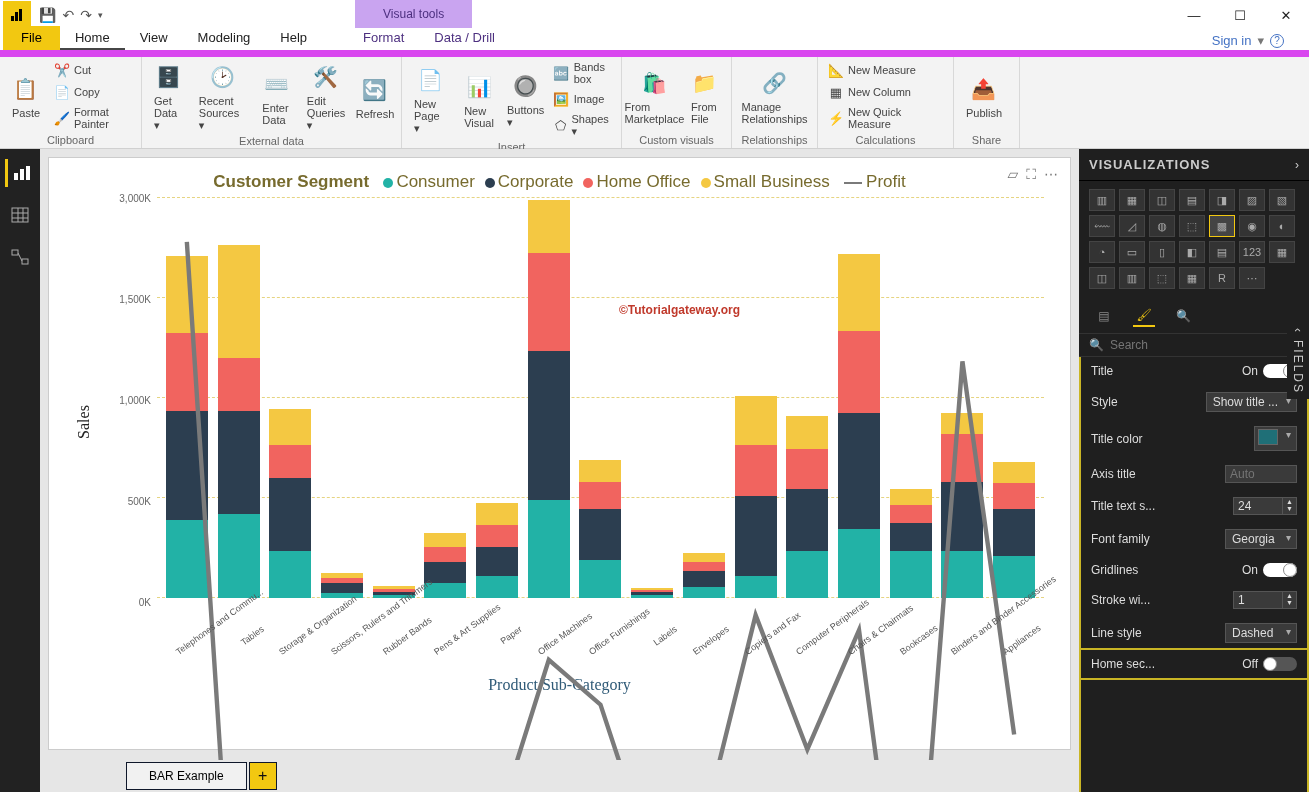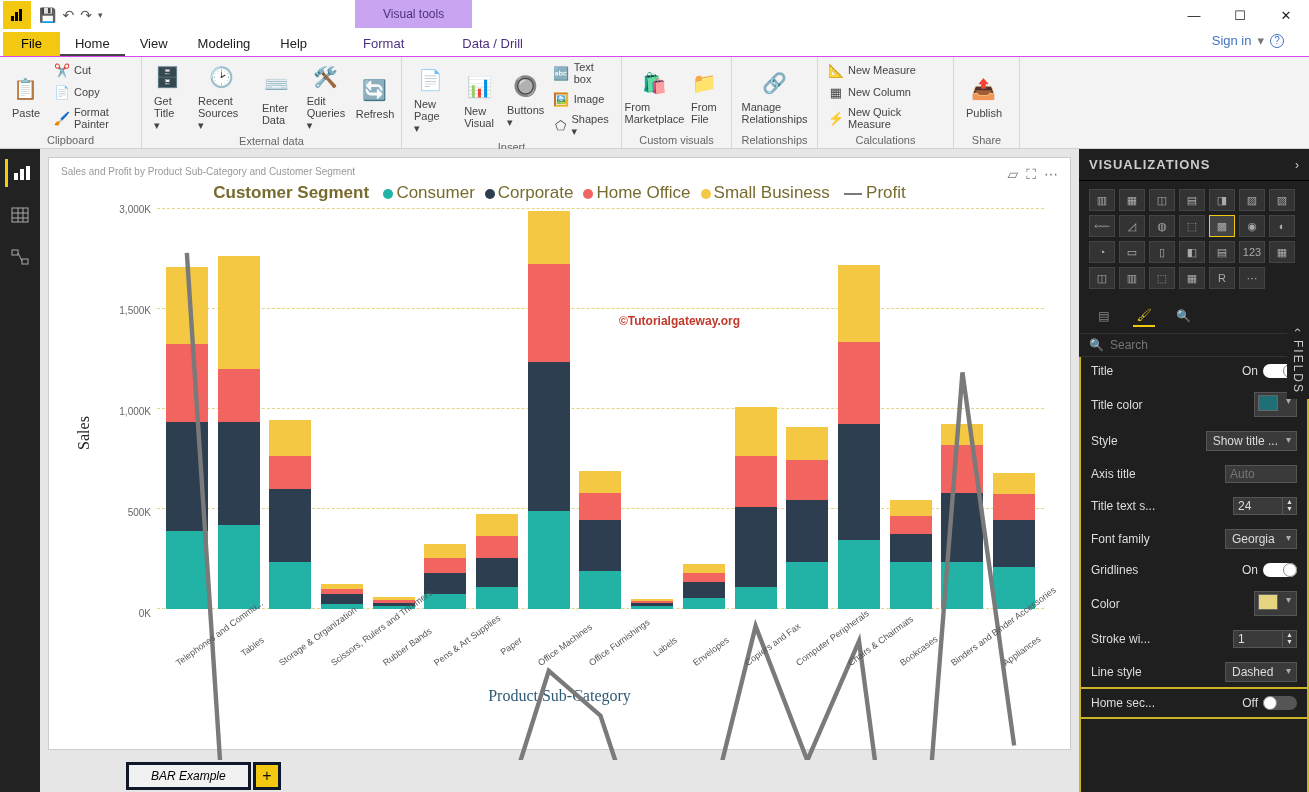--- a/index.html
+++ b/index.html
@@ -5,25 +5,25 @@
 *{box-sizing:border-box;margin:0;padding:0;font-family:"Segoe UI",Arial,sans-serif;}
 body{width:1309px;height:792px;overflow:hidden;background:#fff;position:relative;}
 .titlebar{height:30px;display:flex;align-items:center;background:#fff;border-bottom:0;}
 .tb-logo{width:28px;height:28px;background:#f2c811;display:flex;align-items:center;justify-content:center;color:#000;font-size:12px;margin-left:3px;}
 .qat{display:flex;gap:6px;margin-left:8px;align-items:center;color:#555;}
 .qat span{cursor:pointer;font-size:14px;}
 .visual-tools{position:absolute;left:355px;top:0;background:#c9a4f0;color:#4d3080;height:28px;line-height:28px;padding:0 28px;font-size:12px;}
 .app-title{position:absolute;left:510px;top:0;height:30px;line-height:30px;font-size:13px;color:#222;}
 .win-btns{position:absolute;right:0;top:0;display:flex;}
 .win-btns div{width:46px;height:30px;display:flex;align-items:center;justify-content:center;font-size:13px;color:#222;cursor:pointer;}
-.menubar{height:27px;display:flex;align-items:flex-end;border-bottom:1px solid #d946ef;}
+.menubar{height:27px;display:flex;align-items:flex-end;border-bottom:7px solid #d946ef;}
 .file-tab{background:#f2c811;color:#000;height:24px;padding:0 18px;line-height:24px;font-size:13px;margin-left:3px;}
 .menu-tab{height:24px;padding:0 15px;line-height:24px;font-size:13px;color:#222;cursor:pointer;}
 .menu-tab.active{border-bottom:2px solid #464646;}
-.context-tabs{display:flex;margin-left:26px;gap:28px;}
+.context-tabs{display:flex;margin-left:26px;}
 .context-tabs .menu-tab{color:#4d3080;}
 .signin{position:absolute;right:25px;top:33px;font-size:13px;color:#4472c4;cursor:pointer;display:flex;align-items:center;gap:6px;}
 .ribbon{height:92px;background:#f3f3f3;border-bottom:1px solid #d0d0d0;display:flex;}
 .ribbon-group{border-right:1px solid #d8d8d8;display:flex;flex-direction:column;padding:2px 6px 0;}
 .rg-content{flex:1;display:flex;align-items:center;gap:4px;}
 .rg-label{text-align:center;font-size:11px;color:#666;padding:1px 0 2px;}
 .rbn-btn{display:flex;flex-direction:column;align-items:center;justify-content:center;padding:2px 6px;cursor:pointer;font-size:11px;color:#444;min-width:40px;}
 .rbn-btn .ico{width:32px;height:32px;display:flex;align-items:center;justify-content:center;font-size:20px;color:#1a8fa8;margin-bottom:2px;}
 .rbn-small{display:flex;align-items:center;gap:4px;font-size:11px;color:#444;padding:2px 4px;cursor:pointer;}
 .rbn-small .ico{width:16px;height:16px;display:flex;align-items:center;justify-content:center;font-size:13px;}
@@ -48,21 +48,21 @@
 .gridline{position:absolute;left:0;right:0;border-top:1.5px dashed #e6d480;}
 .bars{position:absolute;left:52px;right:8px;top:0;bottom:30px;display:flex;align-items:flex-end;justify-content:space-around;}
 .bar-col{width:42px;display:flex;flex-direction:column-reverse;position:relative;}
 .seg{width:100%;}
 .xlabels{position:absolute;left:52px;right:8px;bottom:-6px;display:flex;justify-content:space-around;}
 .xl{font-size:9px;color:#555;transform:rotate(-36deg);transform-origin:top right;width:42px;text-align:right;white-space:nowrap;}
 .x-axis-title{text-align:center;font-family:Georgia,serif;font-size:16px;color:#2f5a77;margin-top:48px;}
 .profit-line{position:absolute;left:52px;right:8px;top:0;bottom:30px;pointer-events:none;}
 .page-tabs{position:absolute;left:46px;right:0;bottom:0;height:32px;display:flex;align-items:center;background:#e6e6e6;gap:2px;}
 .page-tabs .spacer{width:38px;}
-.ptab{height:28px;padding:0 22px;display:flex;align-items:center;font-size:12px;background:#f1f1f1;border:3px solid #0f172a;cursor:pointer;font-style:italic;}
+.ptab{height:28px;padding:0 22px;display:flex;align-items:center;font-size:12px;background:#f1f1f1;border:1px solid #0f172a;cursor:pointer;}
 .ptab.active{background:#fff;border-bottom:1px solid #fff;}
 .ptab.add{background:#f2c811;width:28px;padding:0;justify-content:center;font-size:16px;color:#111;}
 .right-panel{width:230px;background:#1f1f1f;color:#ccc;display:flex;flex-direction:column;font-size:12px;}
 .fields-tab{position:absolute;right:0;top:174px;width:22px;height:76px;background:#1f1f1f;color:#ccc;writing-mode:vertical-rl;text-align:center;font-size:12px;letter-spacing:2px;display:flex;align-items:center;justify-content:center;cursor:pointer;}
 .rp-header{height:32px;display:flex;align-items:center;justify-content:space-between;padding:0 10px;border-bottom:1px solid #000;}
 .rp-header .hdr-txt{letter-spacing:1px;font-size:13px;font-weight:bold;}
 .viz-grid{display:grid;grid-template-columns:repeat(7,26px);gap:4px;padding:8px 10px;}
 .viz-item{width:26px;height:22px;border:1px solid #444;background:#333;cursor:pointer;display:flex;align-items:center;justify-content:center;font-size:11px;color:#aaa;}
 .viz-item.sel{border:1px solid #f2c811;background:#444;}
 .pane-tabs{display:flex;gap:18px;padding:8px 14px 6px;border-bottom:1px solid #333;}
@@ -146,21 +146,21 @@
             <span>Format Painter</span>
           </div>
       </div>
     </div>
     <div class="rg-label">Clipboard</div>
   </div>
   <div class="ribbon-group" style="width:260px;">
     <div class="rg-content">
       <div class="rbn-btn">
           <div class="ico">🗄️</div>
-          <span>Get Title ▾</span>
+          <span>Get Data ▾</span>
         </div>
       <div class="rbn-btn">
           <div class="ico">🕑</div>
           <span>Recent Sources ▾</span>
         </div>
       <div class="rbn-btn">
           <div class="ico">⌨️</div>
           <span>Enter Data</span>
         </div>
       <div class="rbn-btn">
@@ -184,21 +184,21 @@
           <div class="ico">📊</div>
           <span>New Visual</span>
         </div>
       <div class="rbn-btn">
           <div class="ico">🔘</div>
           <span>Buttons ▾</span>
         </div>
       <div style="display:flex;flex-direction:column;gap:2px;">
         <div class="rbn-small">
             <span class="ico">🔤</span>
-            <span>Text box</span>
+            <span>Bands box</span>
           </div>
         <div class="rbn-small">
             <span class="ico">🖼️</span>
             <span>Image</span>
           </div>
         <div class="rbn-small">
             <span class="ico">⬠</span>
             <span>Shapes ▾</span>
           </div>
       </div>
@@ -279,21 +279,20 @@
         <svg width="18" height="16">
           <rect x="1" y="1" width="6" height="5" fill="none" stroke="#aaa"></rect>
           <rect x="11" y="10" width="6" height="5" fill="none" stroke="#aaa"></rect>
           <line x1="7" y1="4" x2="11" y2="12" stroke="#aaa"></line>
         </svg>
       </div>
   </div>
 
   <div class="canvas-wrap">
     <div class="canvas">
-      <div class="canvas-title">Sales and Profit by Product Sub-Category and Customer Segment</div>
       <div class="canvas-focus">
         <span>▱</span>
         <span>⛶</span>
         <span>⋯</span>
       </div>
       <div class="legend">
         <b>Customer Segment</b>
         <span id="legend-items"><span class="lg-item"><span class="lg-dot" style="background:#22b2a6"></span>Consumer</span><span class="lg-item"><span class="lg-dot" style="background:#2c3e50"></span>Corporate</span><span class="lg-item"><span class="lg-dot" style="background:#f1645f"></span>Home Office</span><span class="lg-item"><span class="lg-dot" style="background:#f4c842"></span>Small Business</span></span>
         <span class="lg-item"><span class="lg-line"></span><span>Profit</span></span>
       </div>
@@ -497,26 +496,26 @@
       <div class="fmt-row">
           <span>Title</span>
           <span style="display:flex;align-items:center;">
             <span class="toggle-label">On</span>
             <span class="toggle on">
               <span class="knob"></span>
             </span>
           </span>
         </div>
       <div class="fmt-row">
+          <span>Style</span>
+          <span class="dd">Show title ...</span>
+        </div>
+      <div class="fmt-row">
           <span>Title color</span>
           <span class="dd" style="min-width:34px;padding-left:3px;"><span class="colorbox" style="background:#1f6f77;"></span></span>
-        </div>
-      <div class="fmt-row">
-          <span>Style</span>
-          <span class="dd">Show title ...</span>
         </div>
       <div class="fmt-row">
           <span>Axis title</span>
           <input class="num-input" style="width: 72px; color: #eab308;" placeholder="Auto">
         </div>
       <div class="fmt-row">
           <span>Title text s...</span>
           <span style="display:flex;margin-left:21px;">
             <input class="num-input" value="24" style="">
             <span style="display:flex;flex-direction:column;font-size:7px;background:#3a3a3a;border:1px solid #555;border-left:0;">
@@ -532,24 +531,20 @@
       <div class="fmt-row">
           <span>Gridlines</span>
           <span style="display:flex;align-items:center;">
             <span class="toggle-label">On</span>
             <span class="toggle on">
               <span class="knob"></span>
             </span>
           </span>
         </div>
       <div class="fmt-row">
-          <span>Color</span>
-          <span class="dd" style="min-width:34px;padding-left:3px;"><span class="colorbox" style="background:#e6d480;"></span></span>
-        </div>
-      <div class="fmt-row">
           <span>Stroke wi...</span>
           <span style="display:flex;">
             <input class="num-input" value="1" style="">
             <span style="display:flex;flex-direction:column;font-size:7px;background:#3a3a3a;border:1px solid #555;border-left:0;">
               <span style="padding:0 3px;cursor:pointer;">▲</span>
               <span style="padding:0 3px;cursor:pointer;">▼</span>
             </span>
           </span>
         </div>
       <div class="fmt-row">

